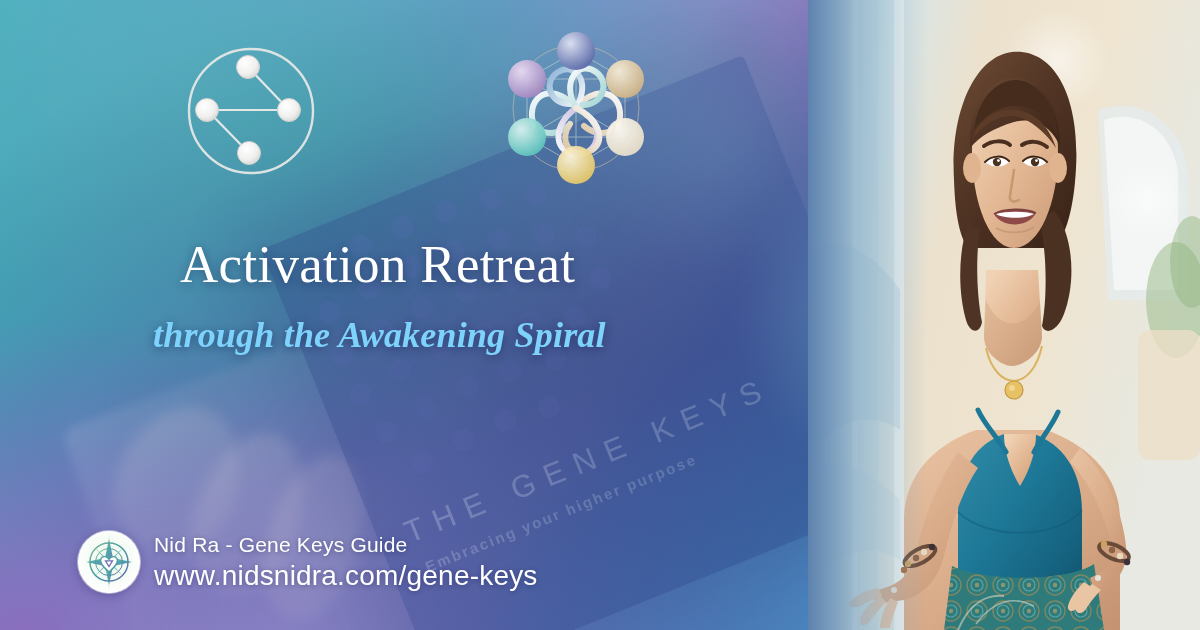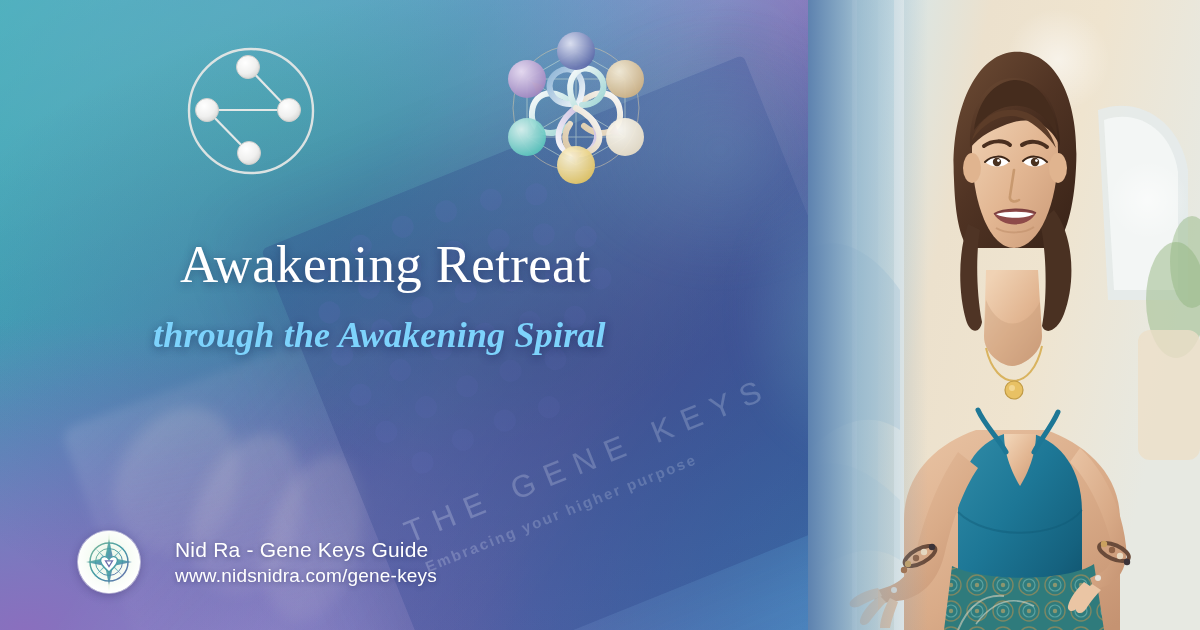--- a/index.html
+++ b/index.html
@@ -104,35 +104,35 @@
   .subhead{
     margin:24px 0 0 -27px;
     font-family:"Liberation Serif", serif;
     font-size:36px;line-height:1.1;
     font-style:italic;font-weight:700;
     color:#7dd3fc;letter-spacing:.2px;
     text-shadow:0 2px 9px rgba(18,24,70,.45);
   }
 
   
-  .footer{position:absolute;left:78px;top:531px;display:flex;align-items:center;gap:35px;}
+  .footer{position:absolute;left:78px;top:531px;display:flex;align-items:center;gap:14px;}
   .brand-logo{
     width:62px;height:62px;border-radius:50%;
     background:radial-gradient(circle at 50% 45%, #ffffff 58%, #f4faf4 100%);
     box-shadow:0 0 0 1px rgba(255,255,255,.5), 0 2px 10px rgba(30,20,70,.30);
     display:flex;align-items:center;justify-content:center;flex:0 0 auto;
     overflow:hidden;
   }
   .footer-text{display:flex;flex-direction:column;gap:3px;}
   .footer-name{
     font-size:21px;color:#ffffff;font-weight:400;letter-spacing:.2px;
     text-shadow:0 1px 5px rgba(20,25,70,.40);
   }
   .footer-url{
-    font-size:19px;color:#ffffff;font-weight:400;letter-spacing:.2px;
+    font-size:28px;color:#ffffff;font-weight:400;letter-spacing:.2px;
     text-shadow:0 1px 5px rgba(20,25,70,.40);
   }
 
   
   .photo{
     position:absolute;right:0;top:0;width:392px;height:630px;
     overflow:hidden;
   }
   .photo-canvas{position:absolute;inset:0;}
   .photo-fade{
@@ -299,21 +299,21 @@
 
     <circle cx="80" cy="23" r="19" fill="url(#s2)" opacity=".95"></circle>
     <circle cx="31" cy="51" r="19" fill="url(#s1)" opacity=".95"></circle>
     <circle cx="129" cy="51" r="19" fill="url(#s3)" opacity=".95"></circle>
     <circle cx="31" cy="109" r="19" fill="url(#s4)" opacity=".95"></circle>
     <circle cx="129" cy="109" r="19" fill="url(#s6)" opacity=".95"></circle>
     <circle cx="80" cy="137" r="19" fill="url(#s5)" opacity=".95"></circle>
   </svg>
 
   <div class="headline-block">
-    <h1 class="headline">Awakening Retreat</h1>
+    <h1 class="headline">Activation Retreat</h1>
     <div class="subhead">through the Awakening Spiral</div>
   </div>
 
   <div class="footer">
     <div class="brand-logo">
       <svg viewBox="0 0 62 62" width="62" height="62">
         <defs>
           <linearGradient id="lg1" x1="0" y1="0" x2="1" y2="1">
             <stop offset="0%" stop-color="#7fb89a"></stop>
             <stop offset="50%" stop-color="#3f9aa6"></stop>

